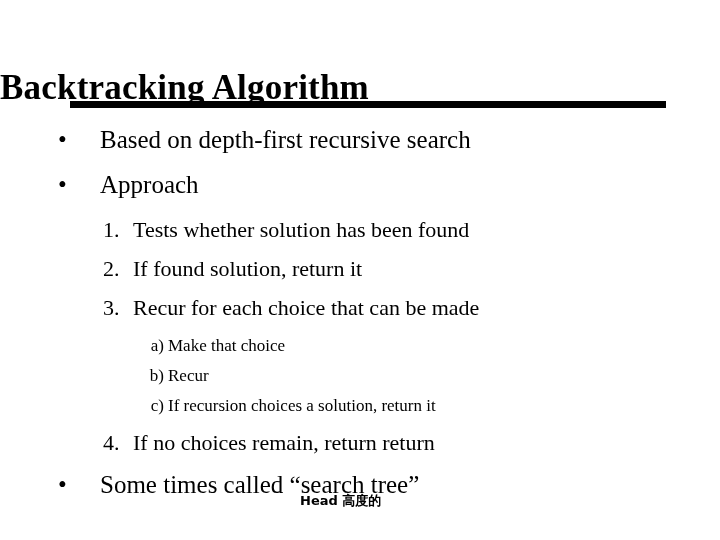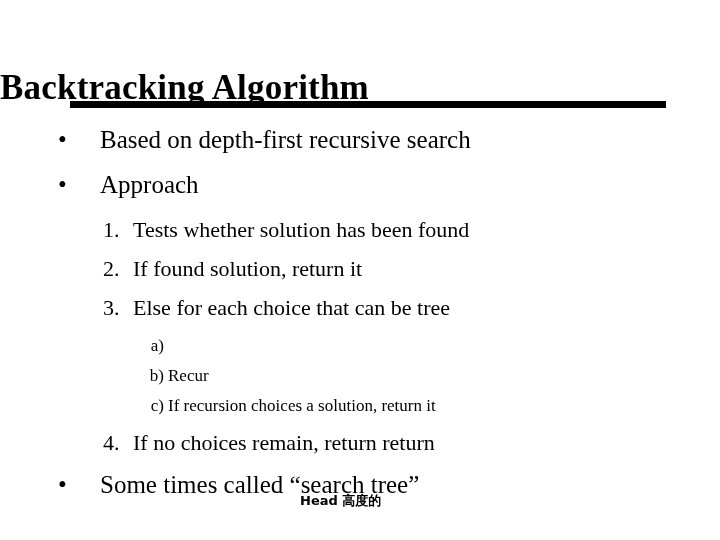--- a/index.html
+++ b/index.html
@@ -175,27 +175,28 @@
       <div class="l2">
         <span class="marker">1.</span>
         <span class="txt">Tests whether solution has been found</span>
       </div>
       <div class="l2">
         <span class="marker">2.</span>
         <span class="txt">If found solution, return it</span>
       </div>
       <div class="l2">
         <span class="marker">3.</span>
-        <span class="txt">Else for each choice that can be tree</span>
+        <span class="txt">Recur for each choice that can be made</span>
       </div>
     </div>
 
     <div class="l3-group">
       <div class="l3">
         <span class="marker">a)</span>
+        <span class="txt">Make that choice</span>
       </div>
       <div class="l3">
         <span class="marker">b)</span>
         <span class="txt">Recur</span>
       </div>
       <div class="l3">
         <span class="marker">c)</span>
         <span class="txt">If recursion choices a solution, return it</span>
       </div>
     </div>

